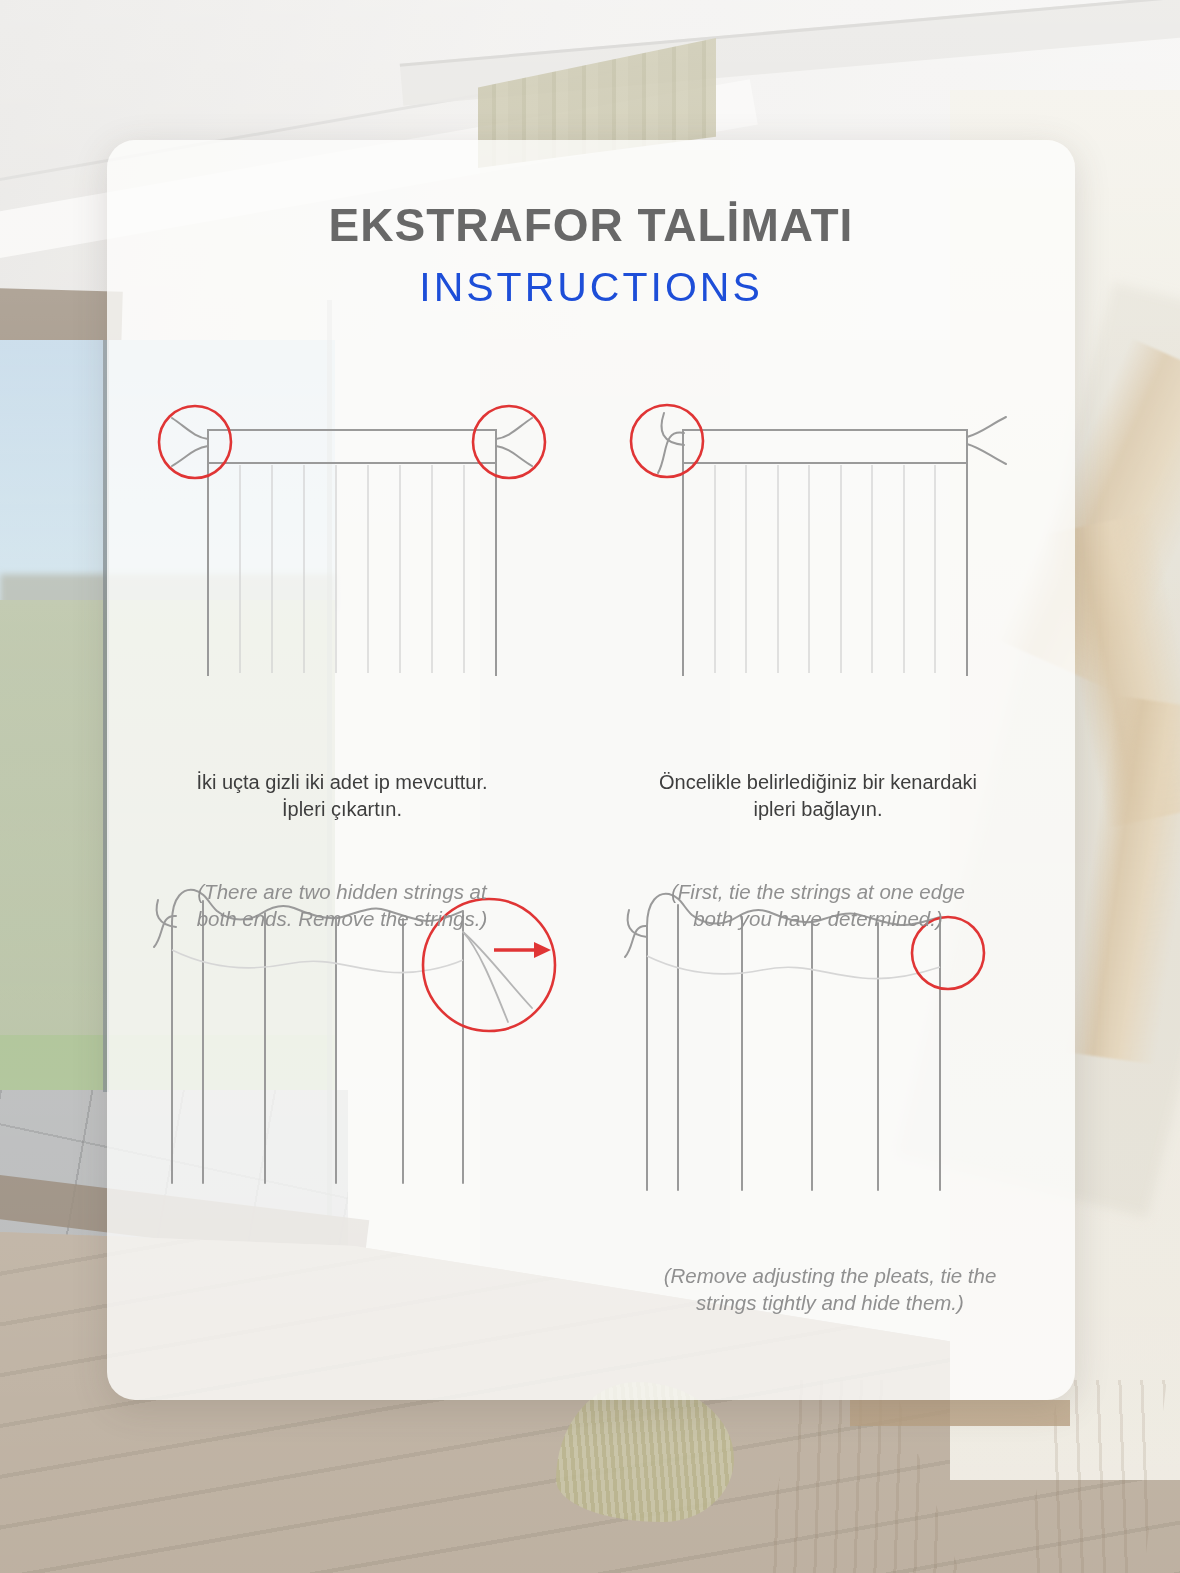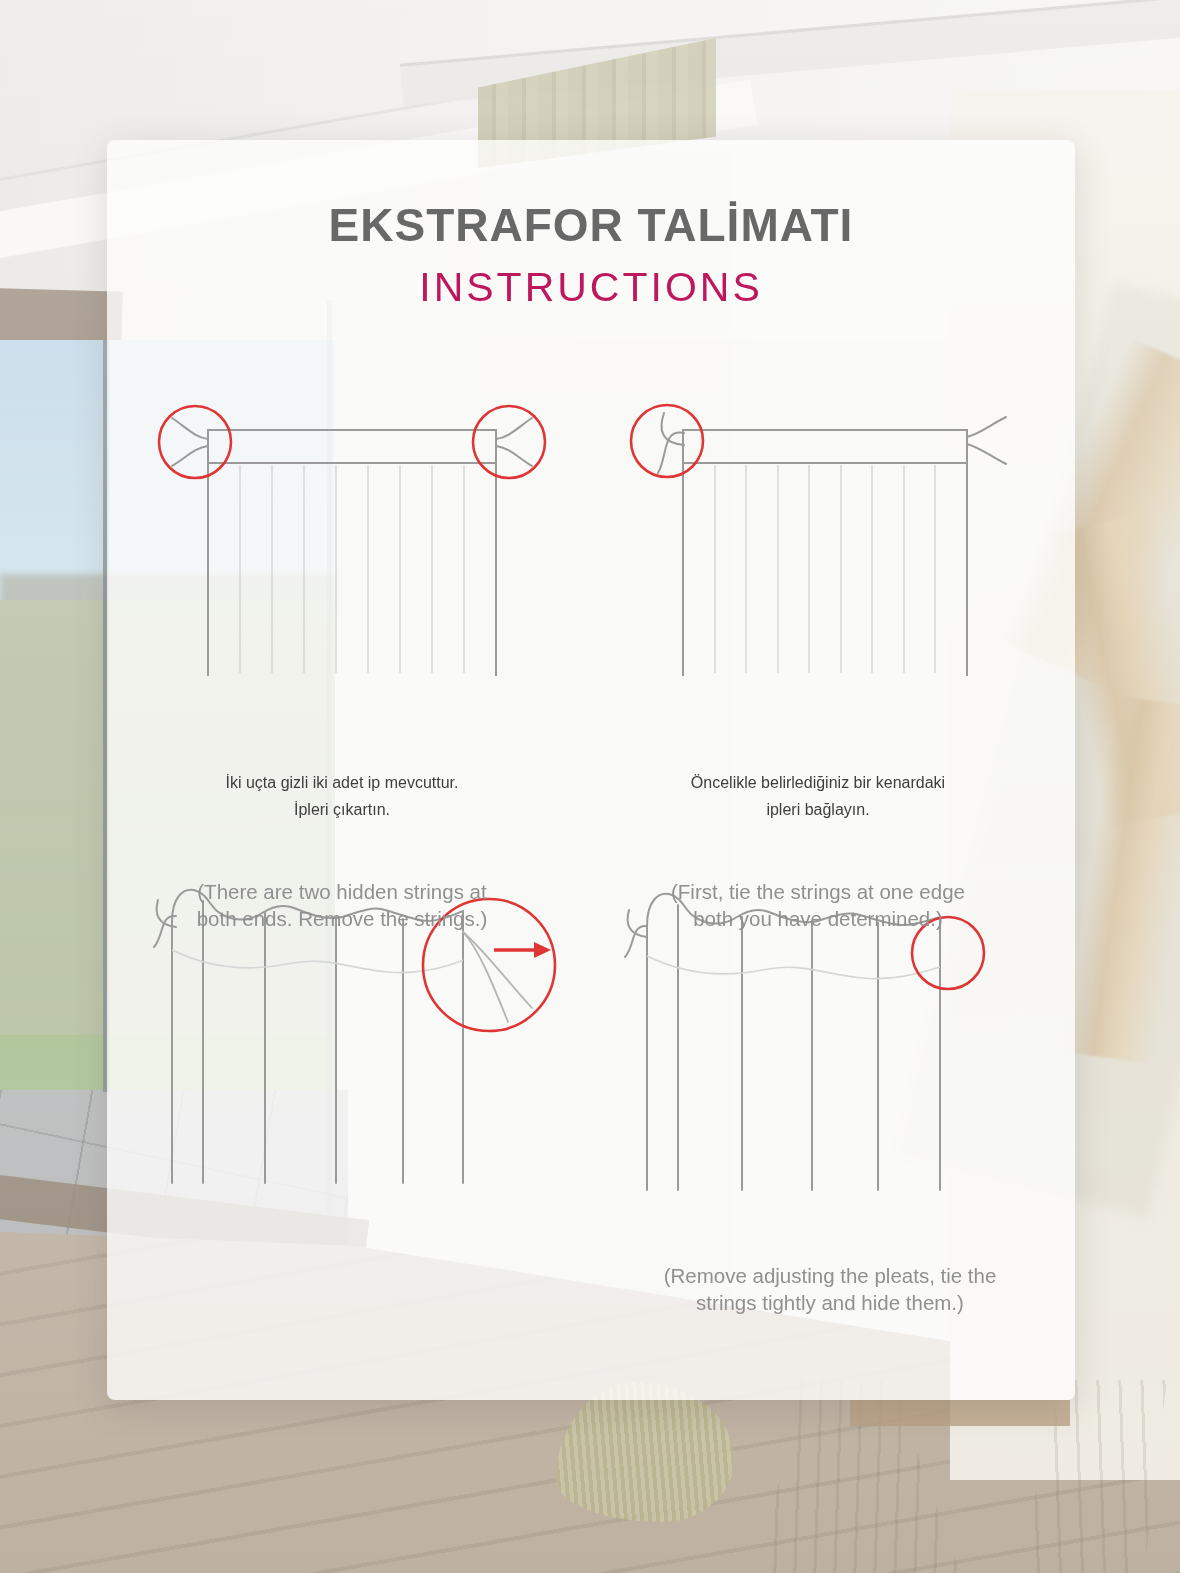--- a/index.html
+++ b/index.html
@@ -58,29 +58,29 @@
   .bg-leg-right{left:1015px;top:1380px;width:165px;height:193px;
     background:linear-gradient(100deg,#b79569,#a8875e);
     background-image:repeating-linear-gradient(88deg,rgba(92,63,31,.16) 0 3px,transparent 3px 22px);
     clip-path:polygon(28% 0,92% 0,78% 100%,2% 100%);}
   .bg-leg-bar{left:850px;top:1400px;width:220px;height:26px;background:#9c7c52;opacity:.8;}
   .bg-haze{left:0;top:0;width:1180px;height:1573px;
     background:linear-gradient(180deg,rgba(255,255,255,.52) 0%,rgba(255,255,255,.30) 40%,
                rgba(255,255,255,.34) 70%,rgba(255,255,255,.26) 100%);}
 
   
-  .card{left:107px;top:140px;width:968px;height:1260px;border-radius:8px;
+  .card{left:107px;top:140px;width:968px;height:1260px;border-radius:28px;
     background:rgba(253,252,251,.80);box-shadow:0 8px 36px rgba(80,70,60,.16);}
   .card-title{left:0;top:58px;width:100%;text-align:center;font-size:46px;font-weight:700;
     color:#686868;letter-spacing:1px;}
   .card-subtitle{left:0;top:124px;width:100%;text-align:center;font-size:41px;font-weight:400;
-    color:#be185d;letter-spacing:3px;}
+    color:#1d4ed8;letter-spacing:3px;}
   .caption{width:440px;text-align:center;white-space:pre-wrap;}
-  .caption .tr{font-size:16px;line-height:27px;color:#3e3e3e;margin:0 0 19px 0;}
-  .caption .en{font-size:20.5px;line-height:27px;color:#909090;margin:0;}
+  .caption .tr{font-size:20px;line-height:27px;color:#3e3e3e;margin:0 0 19px 0;}
+  .caption .en{font-size:20.5px;line-height:27px;color:#909090;margin:0;font-style:italic;}
   svg{display:block;}
 </style>
 </head>
 <body>
 
 <div id="stage">
 
   <div>
     <div class="abs bg-ceiling"></div>
     <div class="abs bg-cove-line"></div>

